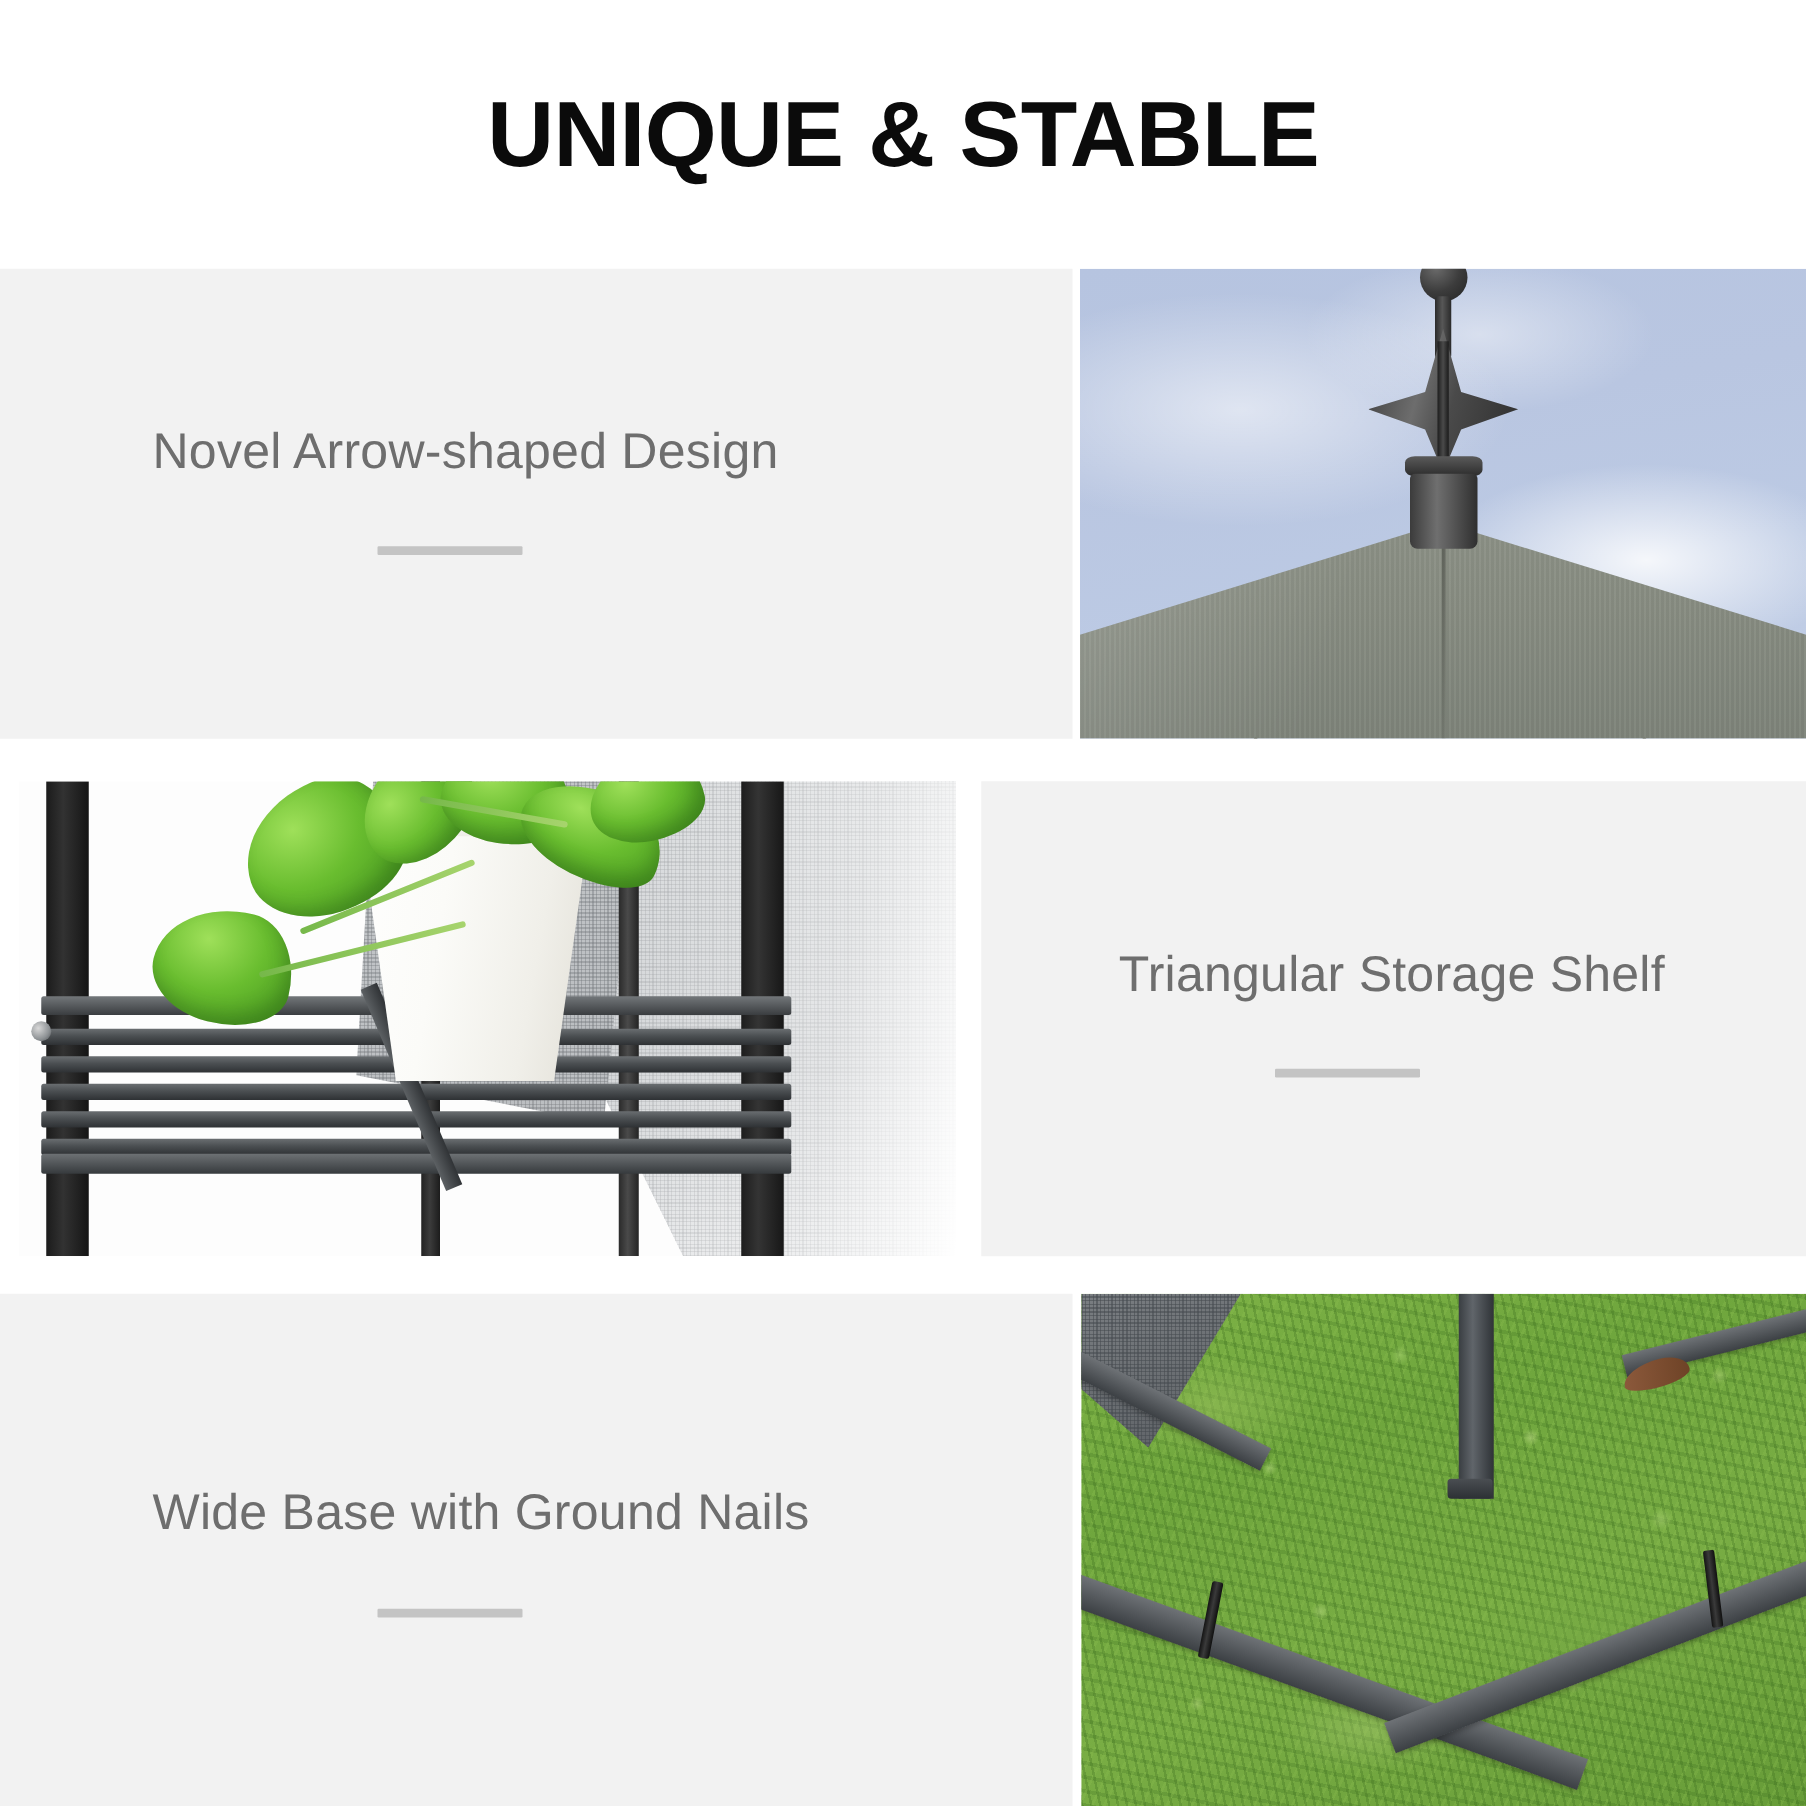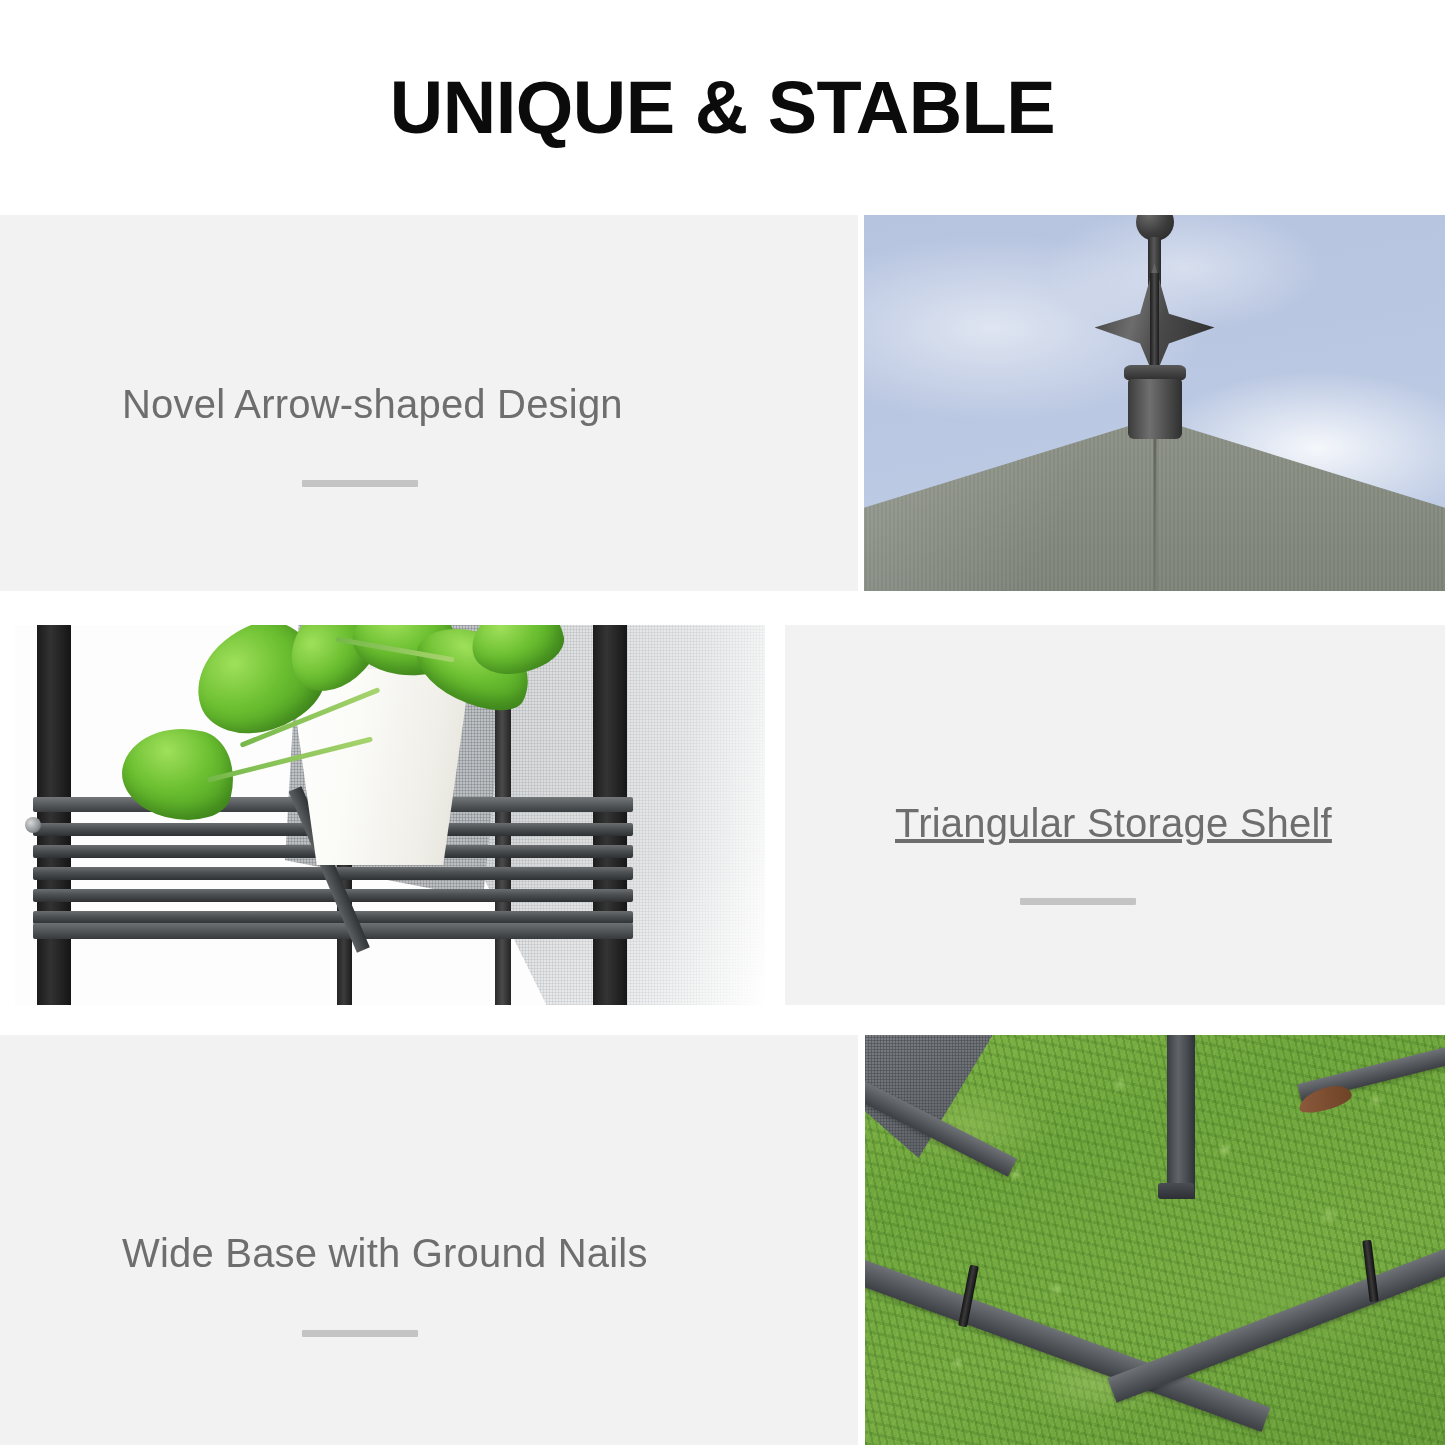--- a/index.html
+++ b/index.html
@@ -48,25 +48,25 @@
   .divider{
     position:absolute;
     width:116px;height:7px;
     background:#c4c4c4;
     border-radius:1px;
   }
 
   
   #cap-1{left:122px;top:341px;}
   #div-1{left:302px;top:437px;}
-  #cap-2{left:895px;top:760px;text-decoration:underline;}
+  #cap-2{left:895px;top:760px;}
   #div-2{left:1020px;top:855px;}
   #cap-3{left:122px;top:1190px;text-align:right;}
   #div-3{left:302px;top:1287px;}
-  .caption,.divider{position:absolute;margin-top:43px;}
+  .caption,.divider{position:absolute;}
   .abs-layer{position:absolute;left:0;top:0;width:1445px;height:1445px;pointer-events:none;}
   .abs-layer > *{pointer-events:auto;}
 
   
   #photo-1{left:864px;width:581px;}
   .sky{
     position:absolute;inset:0;
     background:
       radial-gradient(ellipse 240px 110px at 78% 62%, rgba(255,255,255,.85), rgba(255,255,255,0) 70%),
       radial-gradient(ellipse 300px 130px at 22% 30%, rgba(255,255,255,.55), rgba(255,255,255,0) 72%),

